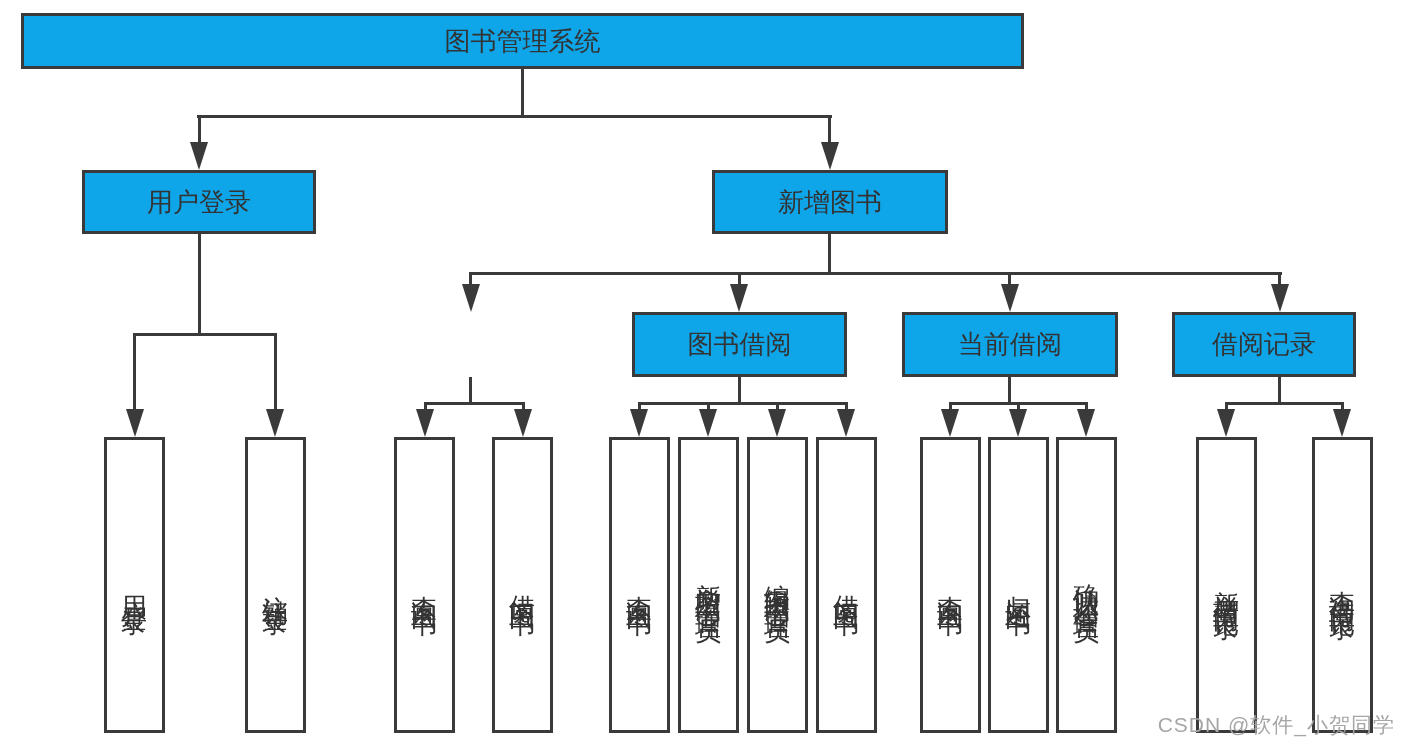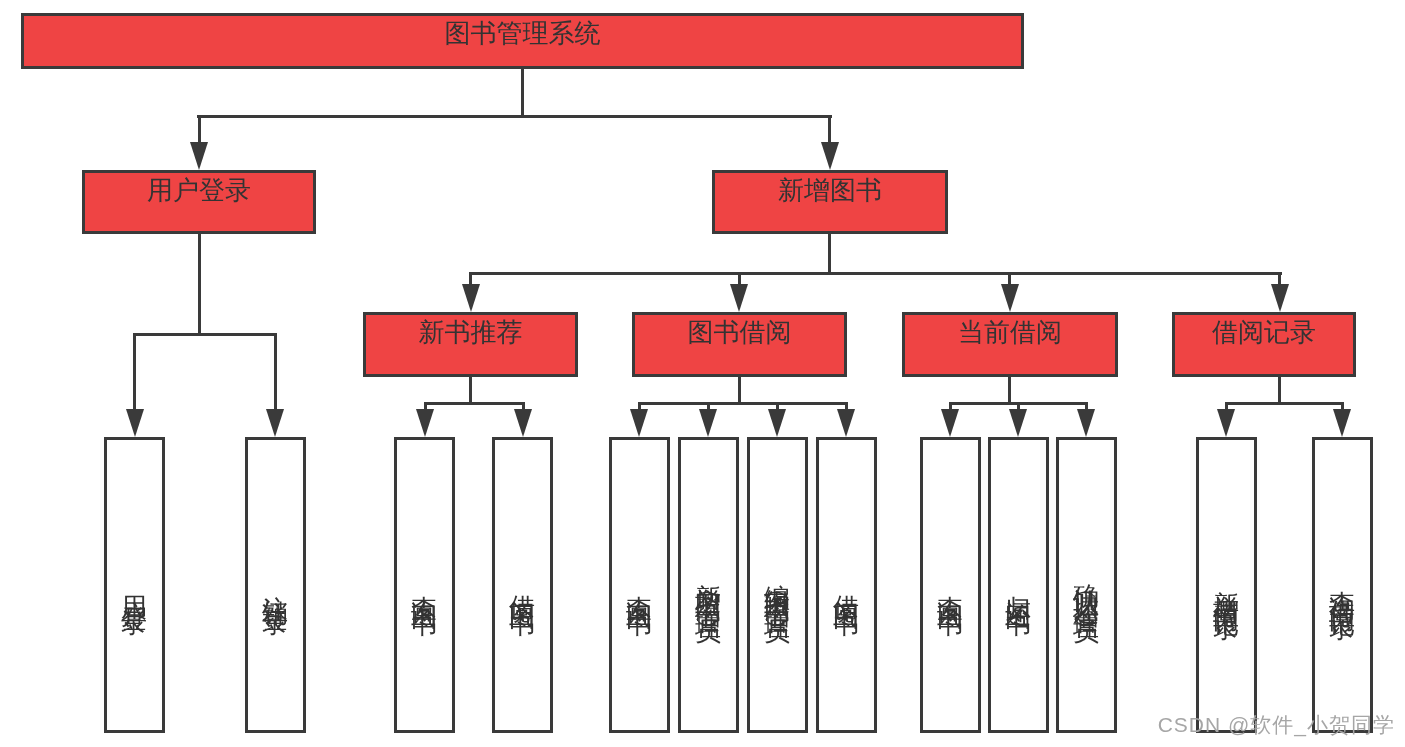--- a/index.html
+++ b/index.html
@@ -13,22 +13,22 @@
     position:relative;
     width:1405px;height:747px;
     background:var(--bg);
     font-family:"Liberation Sans", sans-serif;
     overflow:hidden;
   }
   .box{
     position:absolute;
     box-sizing:border-box;
     border:3px solid var(--line);
-    background:#ef4444;
-    display:flex;align-items:flex-start;justify-content:center;
+    background:#0ea5e9;
+    display:flex;align-items:center;justify-content:center;
     font-size:26px;color:var(--text);
     white-space:nowrap;
   }
   .vbox{
     position:absolute;
     box-sizing:border-box;
     border:3px solid var(--line);
     background:#fff;
     display:flex;align-items:center;justify-content:center;
     font-size:26px;color:var(--text);
@@ -123,23 +123,20 @@
     <span>图书管理系统</span>
   </div>
 
   <div class="box" style="left:82px;top:170px;width:234px;height:64px">
     <span>用户登录</span>
   </div>
   <div class="box" style="left:712px;top:170px;width:236px;height:64px">
     <span>新增图书</span>
   </div>
 
-  <div class="box" style="left:363px;top:312px;width:215px;height:65px">
-    <span>新书推荐</span>
-  </div>
   <div class="box" style="left:902px;top:312px;width:216px;height:65px">
     <span>当前借阅</span>
   </div>
   <div class="box" style="left:632px;top:312px;width:215px;height:65px">
     <span>图书借阅</span>
   </div>
   <div class="box" style="left:1172px;top:312px;width:184px;height:65px">
     <span>借阅记录</span>
   </div>
 

